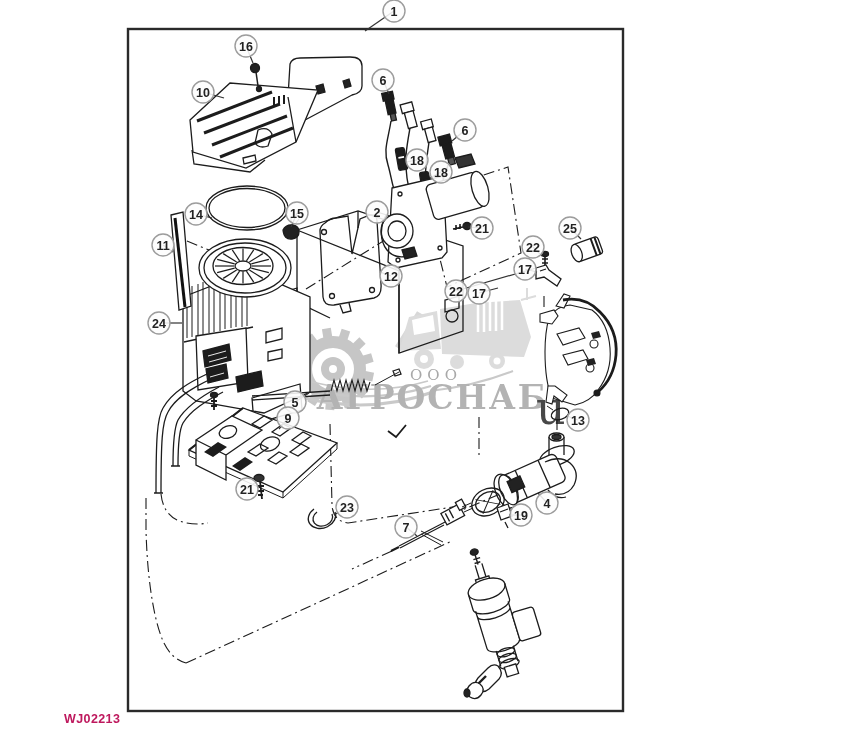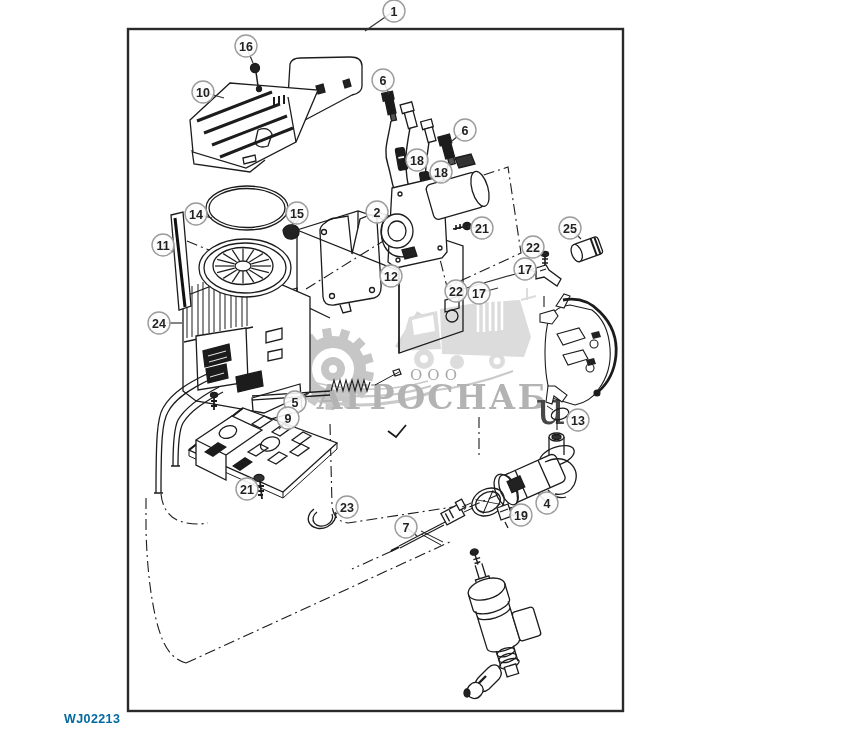--- a/index.html
+++ b/index.html
@@ -1,19 +1,19 @@
 <!DOCTYPE html>
 <html><head>
 <meta charset="utf-8">
 <style>
   html,body{margin:0;padding:0;background:#ffffff;}
   .stage{position:relative;width:841px;height:731px;background:#fff;overflow:hidden;
          font-family:"Liberation Sans",sans-serif;}
   .figure-code{position:absolute;left:64px;top:712px;font-weight:bold;font-size:12.5px;
-               letter-spacing:.4px;color:#0369a1;}
+               letter-spacing:.4px;color:#be185d;}
   svg text.wm-ooo{font-family:"DejaVu Serif",serif;font-size:15px;letter-spacing:5px;fill:#a8a8a8;}
   svg text.wm-name{font-family:"DejaVu Serif",serif;font-weight:bold;font-size:33px;
                    letter-spacing:2px;fill:#b3b3b3;}
   svg text.wm-u{font-family:"DejaVu Serif",serif;font-size:46px;fill:#474747;}
   .co-txt{font-family:"Liberation Sans",sans-serif;font-weight:bold;font-size:12.5px;fill:#222;}
 </style>
 </head>
 <body>
 
 <div class="stage">

